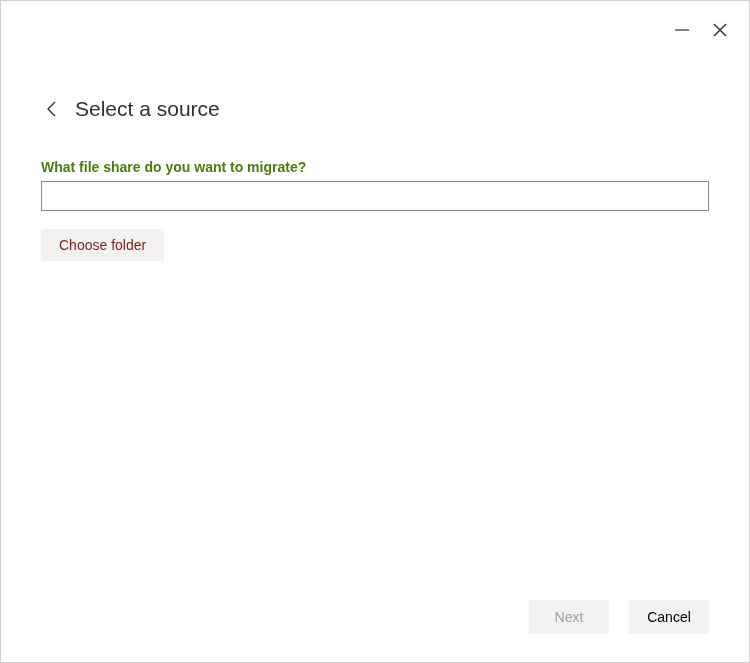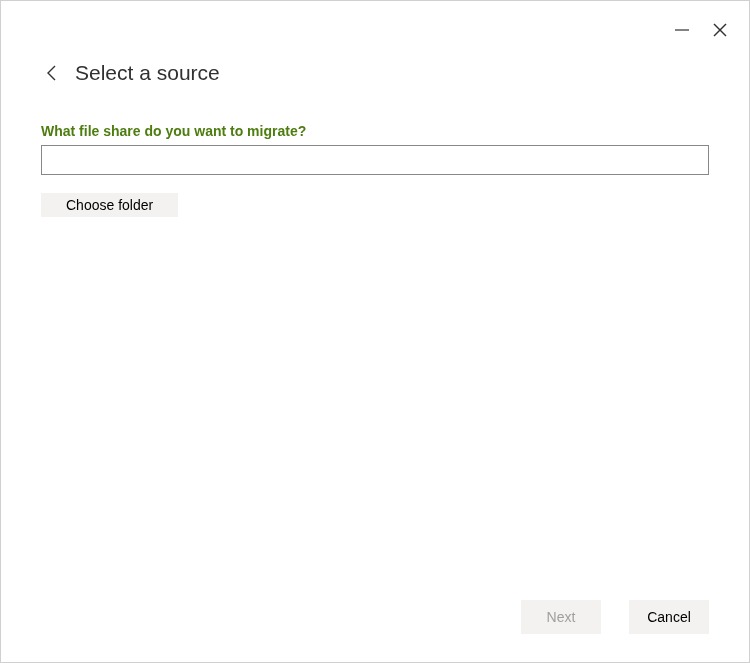--- a/index.html
+++ b/index.html
@@ -29,20 +29,21 @@
       display: flex;
       align-items: center;
       justify-content: center;
       cursor: pointer;
     }
     .header {
       display: flex;
       align-items: center;
       padding: 60px 40px 0 40px;
       gap: 12px;
+      margin-top: 36px;
     }
     .back-btn {
       width: 22px;
       height: 22px;
       display: flex;
       align-items: center;
       justify-content: center;
       cursor: pointer;
     }
     .page-title {
@@ -64,35 +65,35 @@
       height: 30px;
       border: 1px solid #8a8886;
       padding: 4px 8px;
       font-size: 14px;
       font-family: inherit;
       outline: none;
       background: #fff;
     }
     .choose-folder-btn {
       margin-top: 18px;
-      height: 24px;
-      padding: 0 25px;
+      height: 32px;
+      padding: 0 18px;
       background: #f3f2f1;
       border: none;
       font-size: 14px;
       font-family: inherit;
-      color: #000000;
+      color: #7f1d1d;
       cursor: pointer;
     }
     .footer {
       position: absolute;
       bottom: 28px;
       right: 40px;
       display: flex;
-      gap: 28px;
+      gap: 20px;
     }
     .footer-btn {
       min-width: 80px;
       height: 34px;
       padding: 0 16px;
       border: none;
       font-size: 14px;
       font-family: inherit;
       background: #f3f2f1;
       cursor: pointer;

